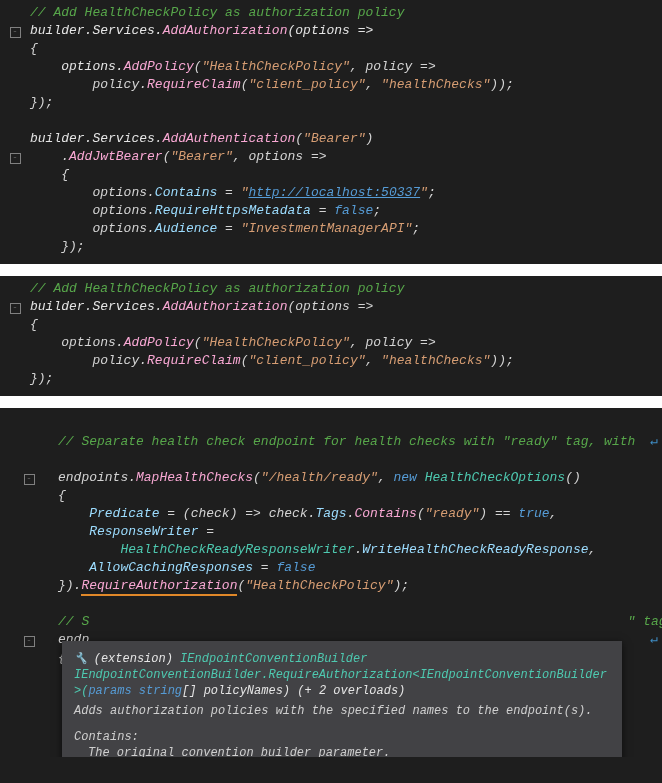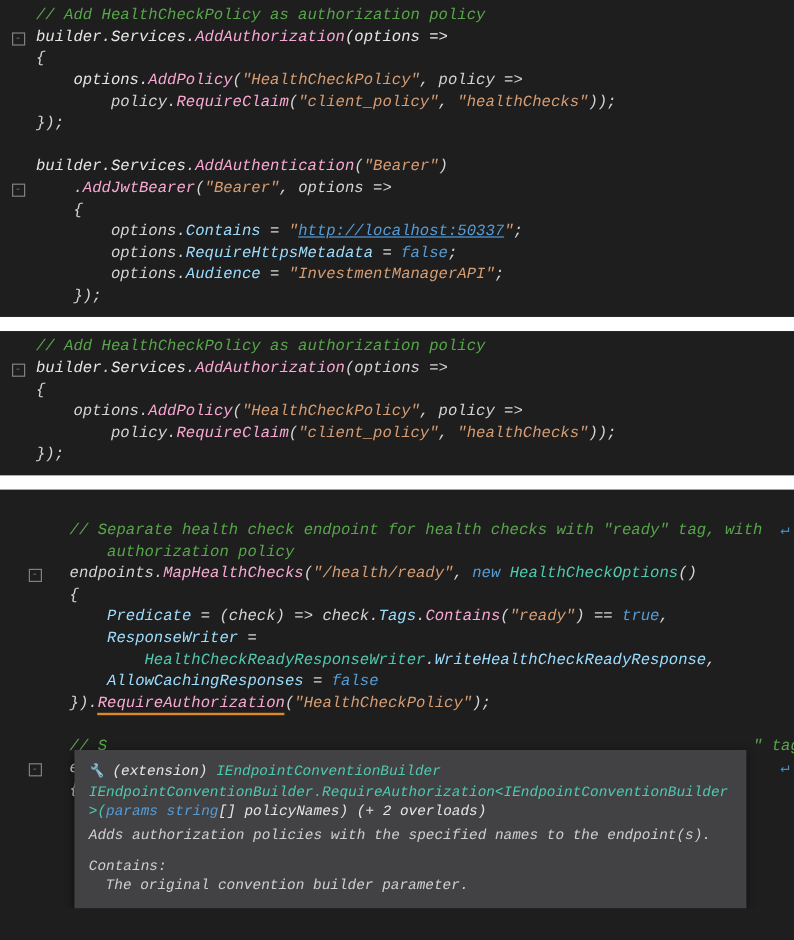--- a/index.html
+++ b/index.html
@@ -64,34 +64,34 @@
   <div class="line"><div class="gut"></div><div class="code">{</div></div>
   <div class="line"><div class="gut"></div><div class="code"><span>    options.</span><span class="c-method">AddPolicy</span><span>(</span><span class="c-string">"HealthCheckPolicy"</span><span>, policy =&gt;</span></div></div>
   <div class="line"><div class="gut"></div><div class="code"><span>        policy.</span><span class="c-method">RequireClaim</span><span>(</span><span class="c-string">"client_policy"</span><span>, </span><span class="c-string">"healthChecks"</span><span>));</span></div></div>
   <div class="line"><div class="gut"></div><div class="code">});</div></div>
 </div>
 
 <div class="gap"></div>
 
 <div class="pane" style="padding-bottom:90px; position:relative;margin-top:21px;">
   <div class="line"><div class="gut" style="width:58px;flex:0 0 58px;"></div><div class="code"><span class="c-comment">// Separate health check endpoint for health checks with </span><span class="c-comment">"ready"</span><span class="c-comment"> tag, with </span><span class="wrap-arr">↵</span></div></div>
-  <div class="line"><div class="gut" style="width:58px;flex:0 0 58px;"></div><div class="code"><span class="c-comment">    </span><span class="c-comment">authorization policy</span></div></div>
+  <div class="line"><div class="gut" style="width:58px;flex:0 0 58px;"></div><div class="code"><span class="c-comment">    </span></div></div>
   <div class="line"><div class="gut" style="width:58px;flex:0 0 58px;"><span class="fold">-</span></div><div class="code"><span>endpoints.</span><span class="c-method">MapHealthChecks</span><span>(</span><span class="c-string">"/health/ready"</span><span>, </span><span class="c-keyword">new</span><span> </span><span class="c-type">HealthCheckOptions</span><span>()</span></div></div>
   <div class="line"><div class="gut" style="width:58px;flex:0 0 58px;"></div><div class="code">{</div></div>
   <div class="line"><div class="gut" style="width:58px;flex:0 0 58px;"></div><div class="code"><span>    </span><span class="c-member">Predicate</span><span> = (check) =&gt; check.</span><span class="c-member">Tags</span><span>.</span><span class="c-method">Contains</span><span>(</span><span class="c-string">"ready"</span><span>) == </span><span class="c-keyword">true</span><span>,</span></div></div>
   <div class="line"><div class="gut" style="width:58px;flex:0 0 58px;"></div><div class="code"><span>    </span><span class="c-member">ResponseWriter</span><span> =</span></div></div>
   <div class="line"><div class="gut" style="width:58px;flex:0 0 58px;"></div><div class="code"><span>        </span><span class="c-type">HealthCheckReadyResponseWriter</span><span>.</span><span class="c-member">WriteHealthCheckReadyResponse</span><span>,</span></div></div>
   <div class="line"><div class="gut" style="width:58px;flex:0 0 58px;"></div><div class="code"><span>    </span><span class="c-member">AllowCachingResponses</span><span> = </span><span class="c-keyword">false</span></div></div>
   <div class="line"><div class="gut" style="width:58px;flex:0 0 58px;"></div><div class="code"><span>}).</span><span class="c-method underline">RequireAuthorization</span><span>(</span><span class="c-string">"HealthCheckPolicy"</span><span>);</span></div></div>
   <div class="line"><div class="gut" style="width:58px;flex:0 0 58px;"></div><div class="code">&nbsp;</div></div>
   <div class="line"><div class="gut" style="width:58px;flex:0 0 58px;"></div><div class="code"><span class="c-comment">// S</span><span style="visibility:hidden;">xxxxxxxxxxxxxxxxxxxxxxxxxxxxxxxxxxxxxxxxxxxxxxxxxxxxxxxxxxxxxxxxxxxxx</span><span class="c-comment">"</span><span class="c-comment"> tag</span></div></div>
   <div class="line"><div class="gut" style="width:58px;flex:0 0 58px;"><span class="fold">-</span></div><div class="code"><span>endp</span><span class="wrap-arr">↵</span></div></div>
   <div class="line"><div class="gut" style="width:58px;flex:0 0 58px;"></div><div class="code">{</div></div>
 
-  <div class="tooltip" style="top:196px;">
+  <div class="tooltip" style="top:212px;">
     <div class="sig">
       <span class="ticon">🔧</span><span class="c-white">(extension)</span><span class="c-type"> IEndpointConventionBuilder</span><br>
       <span class="c-type">IEndpointConventionBuilder.RequireAuthorization&lt;IEndpointConventionBuilder&gt;(</span><span class="c-params">params</span>
       <span class="c-keyword">string</span><span class="c-white">[] policyNames)</span><span class="c-white"> (+ 2 overloads)</span>
     </div>
     <div class="desc">Adds authorization policies with the specified names to the endpoint(s).</div>
     <div class="ret-h">Contains:</div>
     <div class="ret">The original convention builder parameter.</div>
   </div>
 </div>

